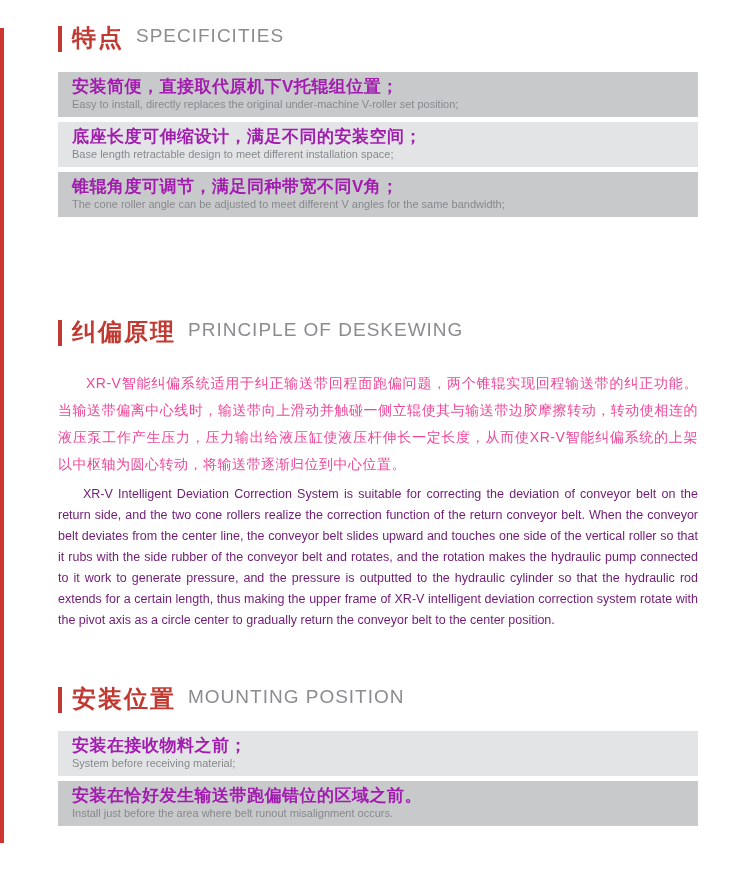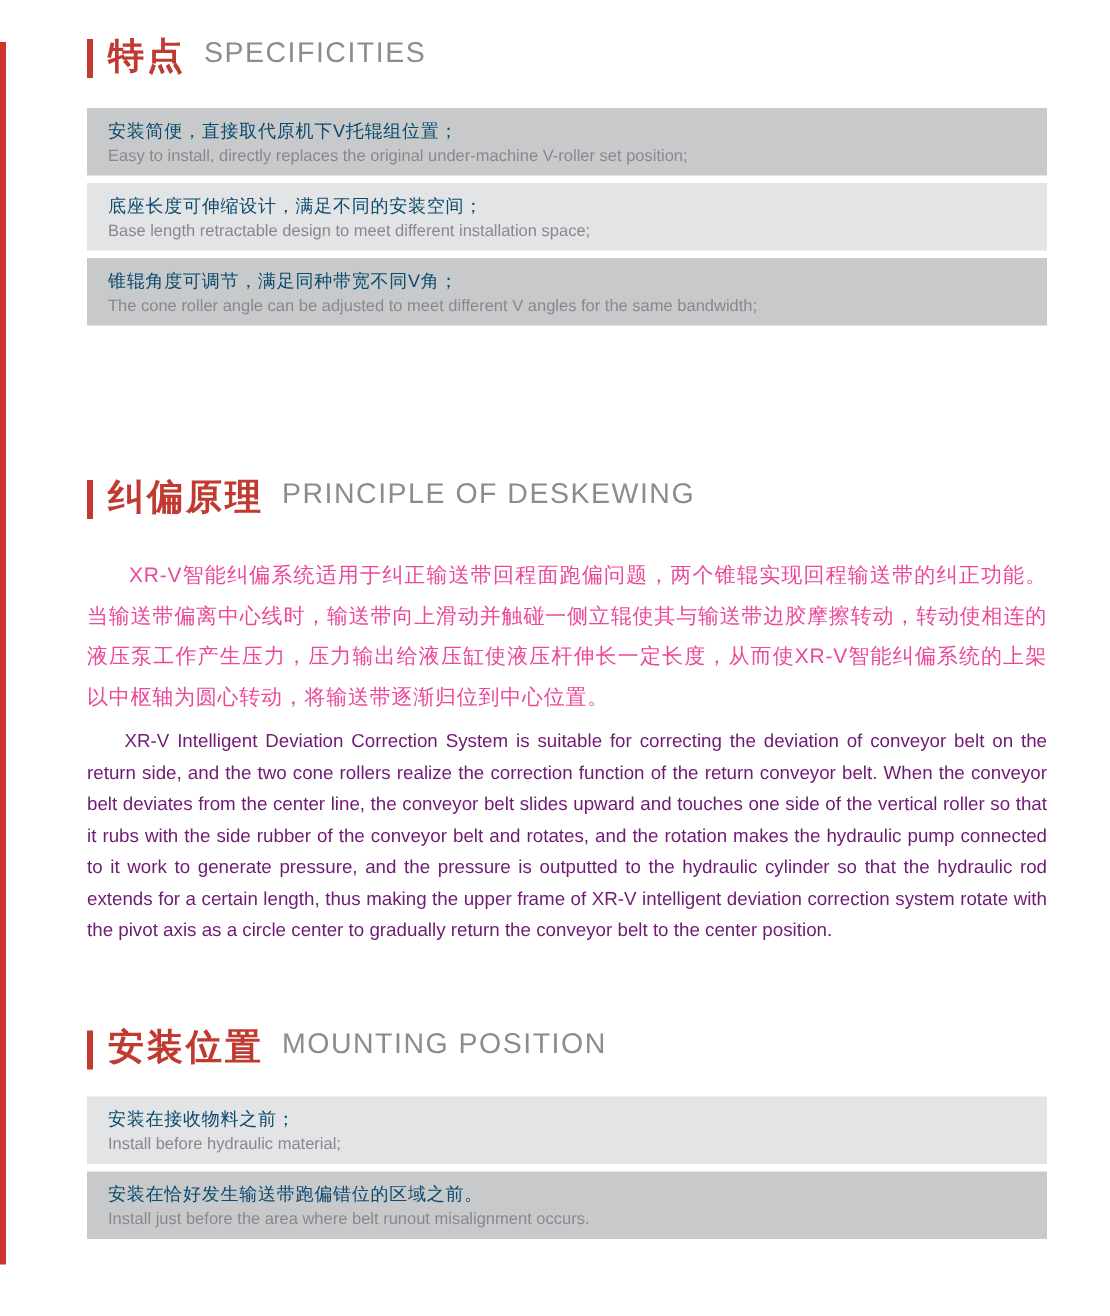--- a/index.html
+++ b/index.html
@@ -21,21 +21,21 @@
   .accent-bar{width:4px;height:26px;background:#c13a32;margin-right:10px;flex:0 0 auto;}
   .title-zh{font-size:24px;font-weight:700;color:#c13a32;letter-spacing:2px;line-height:1;}
   .title-en{font-size:19px;color:#8a8c8e;margin-left:12px;letter-spacing:1px;line-height:1;}
   .items{margin-top:14px;}
   .item{
     padding:6px 14px 6px 14px;
     margin-bottom:5px;
   }
   .item.dark{background:#c7c9cb;}
   .item.light{background:#e2e4e6;}
-  .item-zh{font-size:12px;color:#0c4a6e;line-height:18px;font-weight:400;letter-spacing:0.5px;}
+  .item-zh{font-size:17px;color:#a21caf;line-height:18px;font-weight:700;letter-spacing:0.5px;}
   .item-en{font-size:11px;color:#87898c;line-height:14px;margin-top:1px;}
   .sec-principle{margin-top:103px;}
   .para-zh{
     margin:18px 0 0 0;
     font-size:14px;color:#ec4899;line-height:27px;
     text-align:justify;text-indent:2em;letter-spacing:0.5px;
   }
   .para-en{
     margin:6px 0 0 0;
     font-size:12.5px;color:#701a75;line-height:21px;
@@ -84,21 +84,21 @@
 
   <section class="section sec-mounting">
     <div class="sec-header">
       <span class="accent-bar"></span>
       <span class="title-zh">安装位置</span>
       <span class="title-en">MOUNTING POSITION</span>
     </div>
     <div class="items">
       <div class="item light">
         <div class="item-zh">安装在接收物料之前；</div>
-        <div class="item-en">Install before hydraulic material;</div>
+        <div class="item-en">System before receiving material;</div>
       </div>
       <div class="item dark">
         <div class="item-zh">安装在恰好发生输送带跑偏错位的区域之前。</div>
         <div class="item-en">Install just before the area where belt runout misalignment occurs.</div>
       </div>
     </div>
   </section>
 </div>
 
 </body></html>

